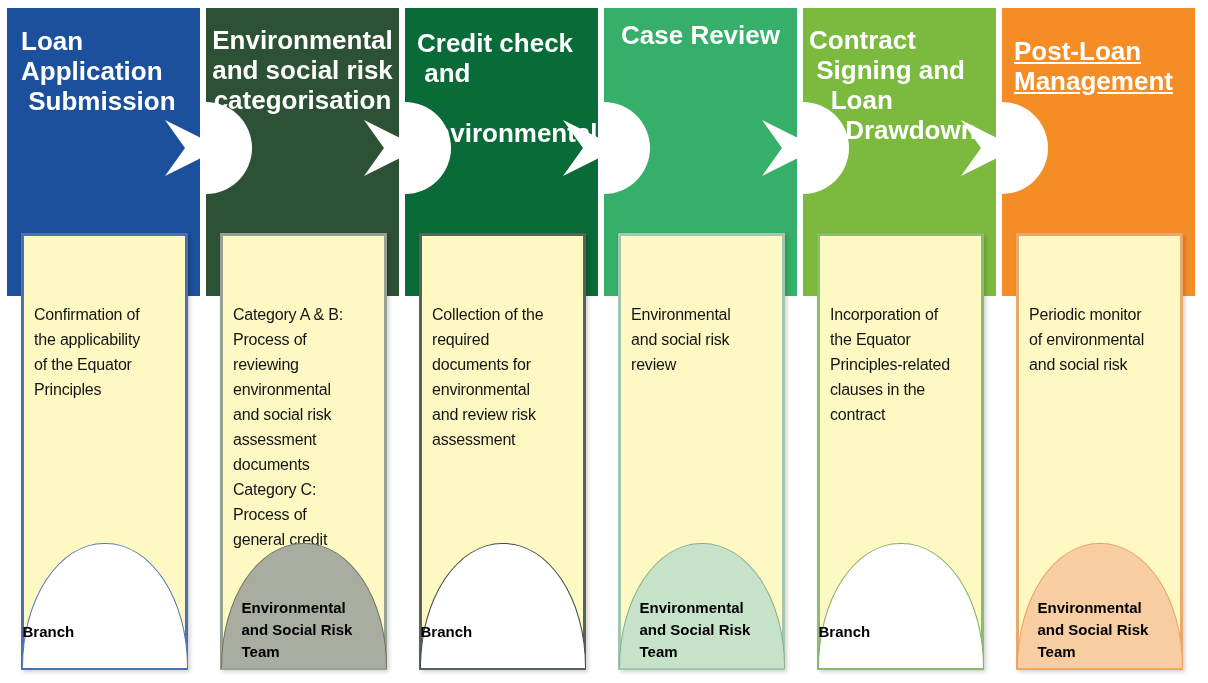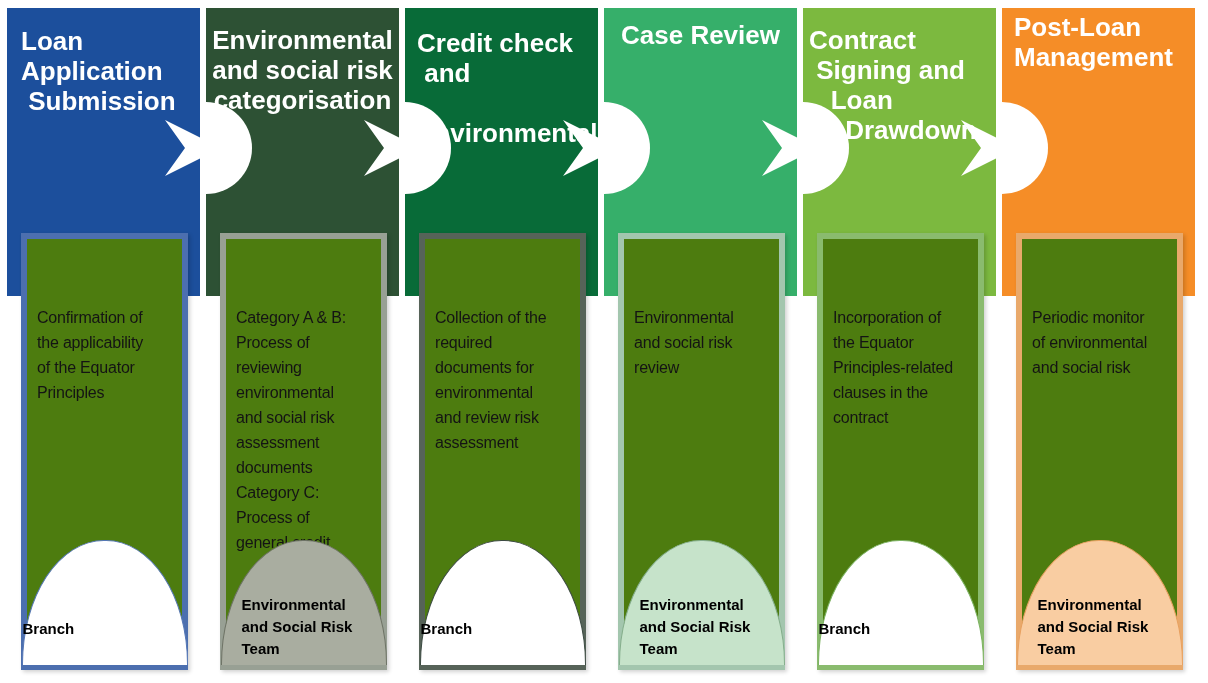--- a/index.html
+++ b/index.html
@@ -8,22 +8,22 @@
     font-family:"Liberation Sans",sans-serif;overflow:hidden;
   }
   .col{position:absolute;top:8px;width:193px;height:662px;}
   .header{position:absolute;top:0;left:0;right:0;height:288px;overflow:hidden;z-index:1;}
   .notch{position:absolute;left:-46px;top:94px;width:92px;height:92px;border-radius:50%;background:#ffffff;}
   .title{
     position:relative;color:#ffffff;font-weight:bold;font-size:26px;line-height:30px;
     white-space:pre-wrap;z-index:2;
   }
   .panel{
-    position:absolute;left:14px;right:12px;top:225px;bottom:0;background:#4d7c0f;
-    border:6px solid #be185d;box-shadow:2px 2px 4px rgba(0,0,0,.18);z-index:4;
+    position:absolute;left:14px;right:12px;top:225px;bottom:0;background:#fef9c3;
+    border:3px solid #be185d;box-shadow:2px 2px 4px rgba(0,0,0,.18);z-index:4;
   }
   .desc{
     padding:66px 8px 0 10px;font-size:16px;line-height:25px;color:#141414;
     white-space:pre-wrap;letter-spacing:-0.2px;
   }
   .dome{
     position:absolute;left:50%;transform:translateX(-50%);bottom:-1px;
     width:164px;height:124px;background:#ffffff;
     border:1px solid #777;border-bottom:none;
     border-radius:82px 82px 0 0 / 124px 124px 0 0;
@@ -43,21 +43,21 @@
   .s4 .header{background:#36AF6A}.s4 .panel{border-color:#A3C6AE}.s4 .dome{border-color:#85AE8C;background:#C6E3CA}
   .s5 .header{background:#7CB93F}.s5 .panel{border-color:#8ABB6E}.s5 .dome{border-color:#7CB261;background:#fff}
   .s6 .header{background:#F58D27}.s6 .panel{border-color:#E9A96B}.s6 .dome{border-color:#E8A160;background:#F9CDA2}
 
   
   .s1 .title{padding:18px 4px 0 14px;}
   .s2 .title{padding:17px 2px 0 2px;text-align:center;}
   .s3 .title{padding:20px 4px 0 12px;}
   .s4 .title{padding:12px 2px 0 2px;text-align:center;}
   .s5 .title{padding:17px 2px 0 6px;}
-  .s6 .title{padding:4px 4px 0 12px;}
+  .s6 .title{padding:28px 4px 0 12px;text-decoration:underline;}
 
   
   .c1{left:164px}.c2{left:363px}.c3{left:562px}.c4{left:761px}.c5{left:960px}
 </style>
 </head>
 <body>
 
 <div id="stage">
 
   <div class="col s1">

